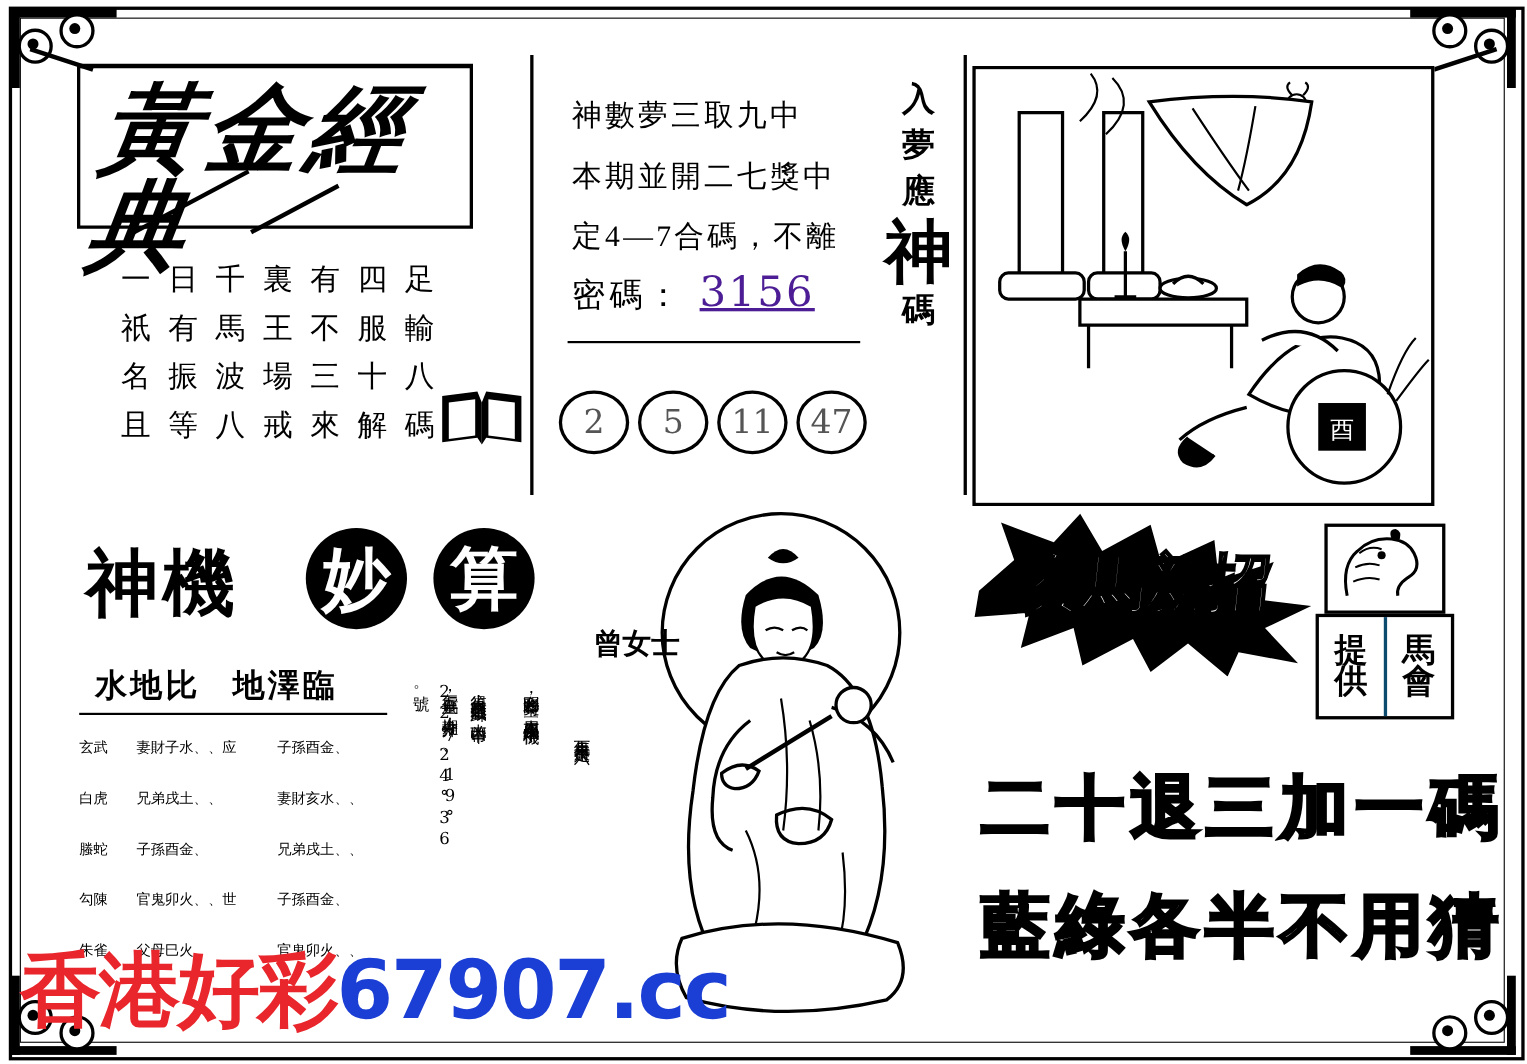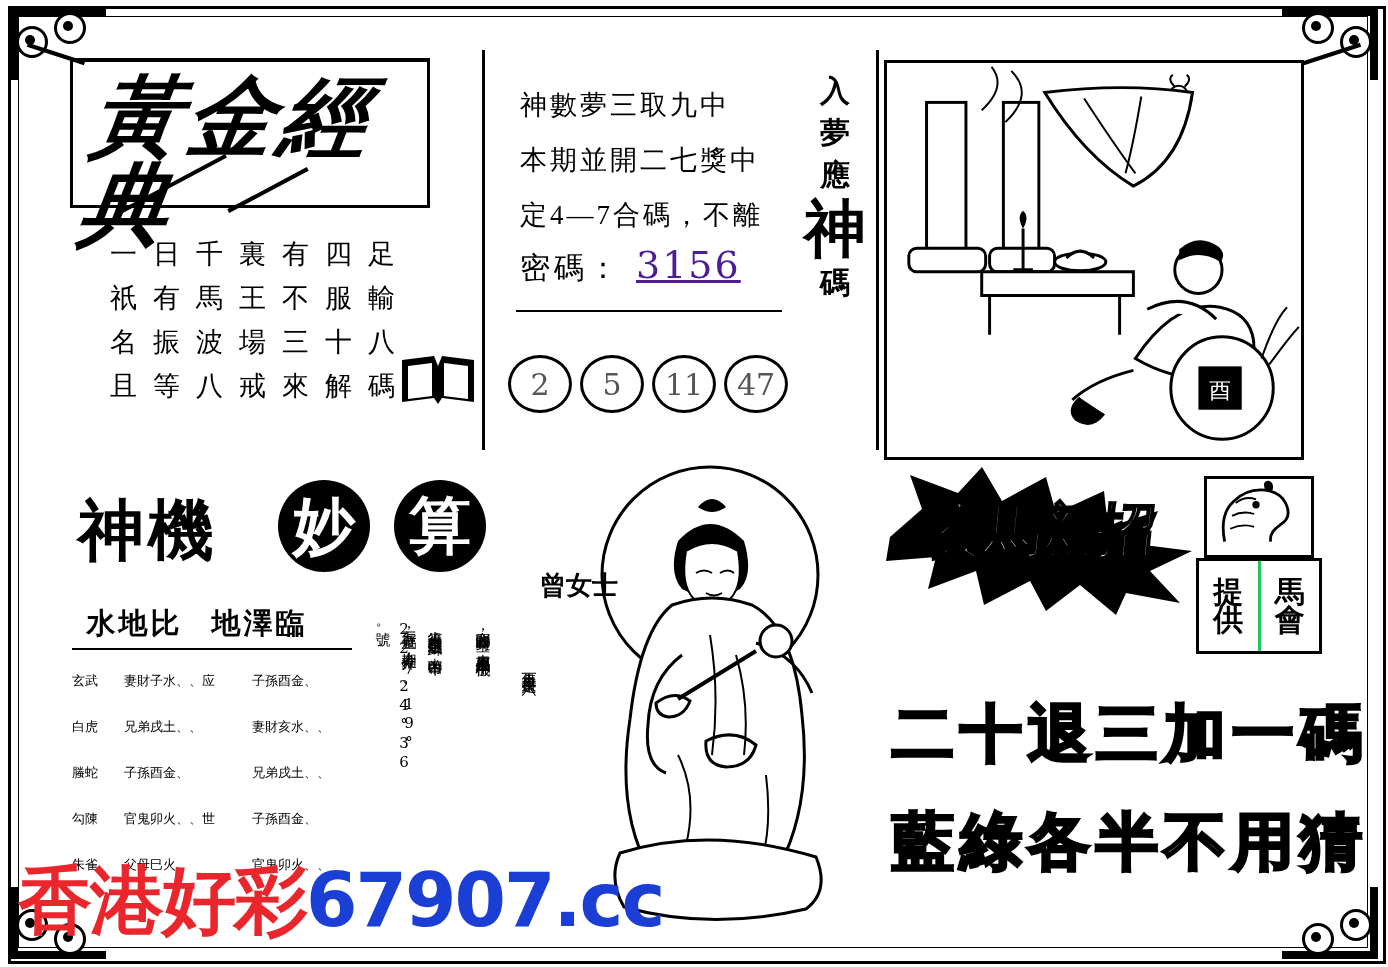--- a/index.html
+++ b/index.html
@@ -85,21 +85,21 @@
   #burst{position:absolute;left:880px;top:465px;width:320px;height:150px;}
   #burstTxt{position:absolute;left:896px;top:492px;width:290px;text-align:center;font-size:58px;
       font-weight:bold;font-family:"DejaVu Serif","Liberation Serif",serif;color:#fff;letter-spacing:-2px;
       -webkit-text-stroke:2px #000;transform:skewX(-6deg);}
 
   
   #horsebox{position:absolute;left:1204px;top:476px;width:104px;height:76px;border:3px solid #000;}
   #tigong{position:absolute;left:1196px;top:558px;width:120px;height:90px;border:3px solid #000;display:flex;}
   #tigong .half{flex:1;display:flex;align-items:center;justify-content:center;font-size:30px;font-weight:bold;
       font-family:"DejaVu Serif","Liberation Serif",serif;line-height:0.95;text-align:center;}
-  #tigong .half.l{border-right:3px solid #22c55e;}
+  #tigong .half.l{border-right:3px solid #0c4a6e;}
 
   
   .slogan{position:absolute;font-size:62px;font-weight:bold;letter-spacing:6px;
       font-family:"DejaVu Serif","Liberation Serif",serif;color:#fff;-webkit-text-stroke:3px #000;white-space:nowrap;}
   #slg1{left:892px;top:692px;}
   #slg2{left:892px;top:800px;}
 
   
   #wm{position:absolute;left:18px;top:860px;width:880px;height:80px;display:flex;align-items:center;}
   #wm .red{color:#e8262b;font-size:74px;font-weight:bold;font-family:"DejaVu Sans","Liberation Sans",sans-serif;

